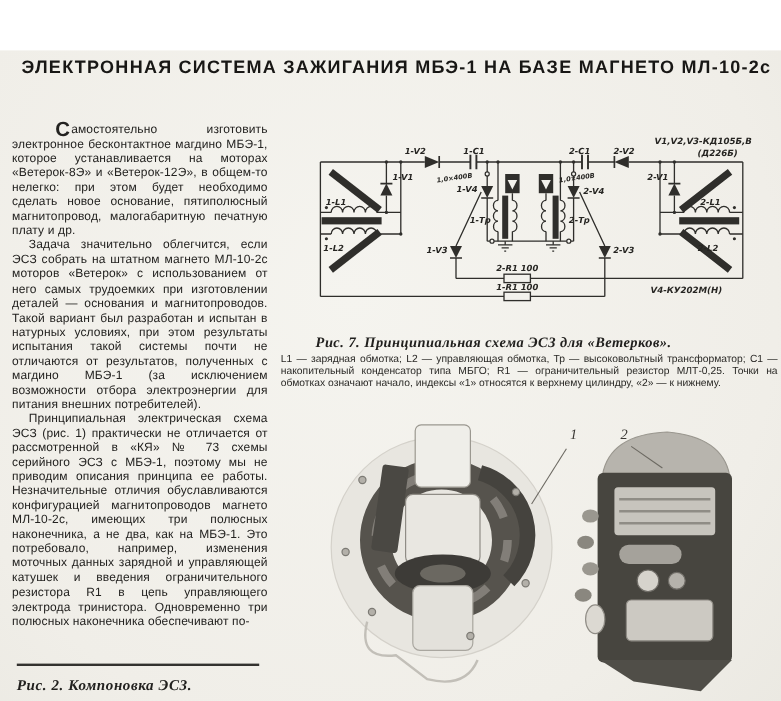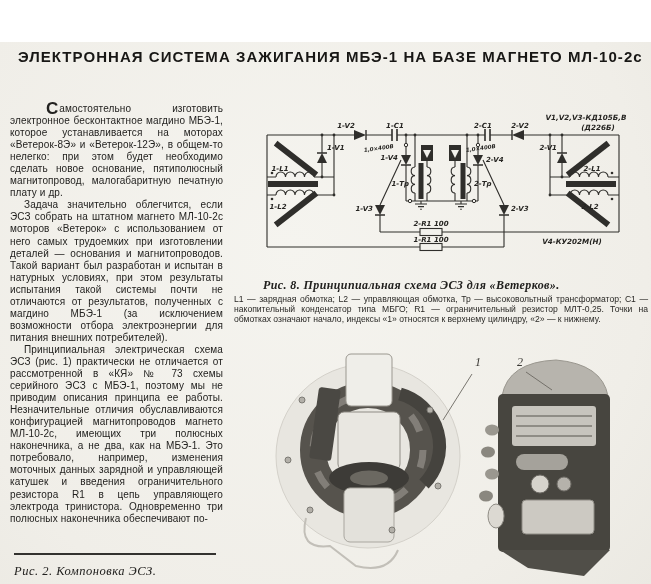--- a/index.html
+++ b/index.html
@@ -46,21 +46,21 @@
     text-align:justify;color:#2a2926;
   }
   .photo{position:absolute;top:296px;left:240px;}
   .photo text{
     font-family:"Liberation Serif",serif;font-style:italic;fill:#3a3834;
     font-size:12px;
   }
   .rule{position:absolute;top:511px;left:14px;width:202px;height:2px;background:#33322f;}
   .fig2cap{
     position:absolute;top:522px;left:14px;
-    font-family:"Liberation Serif",serif;font-style:italic;font-weight:normal;
+    font-family:"Liberation Serif",serif;font-style:italic;font-weight:bold;
     font-size:12.5px;letter-spacing:0.5px;color:#21201e;
   }
   .fig2leg{
     position:absolute;top:544px;left:14px;width:202px;
     font-family:"Liberation Serif",serif;font-size:8.4px;line-height:9.8px;
     text-align:justify;color:#2a2926;
   }
   .pagenum{
     position:absolute;top:561px;left:10px;
     font-weight:bold;font-size:16px;color:#181715;
@@ -209,21 +209,21 @@
         <text x="175" y="81" text-anchor="end" font-size="7">1-Тр</text>
         <text x="240" y="81" text-anchor="start" font-size="7">2-Тр</text>
         <text x="139" y="106" text-anchor="end" font-size="7">1-V3</text>
         <text x="277" y="106" text-anchor="start" font-size="7">2-V3</text>
         <text x="197" y="121" text-anchor="middle" font-size="7">2-R1 100</text>
         <text x="197" y="137" text-anchor="middle" font-size="7">1-R1 100</text>
         <text x="338" y="139" text-anchor="middle" font-size="7.2">V4-КУ202М(Н)</text>
       </g>
   </svg>
 
-  <div class="fig1cap">Рис. 8. Принципиальная схема ЭСЗ для «Ветерков».</div>
+  <div class="fig1cap">Рис. 7. Принципиальная схема ЭСЗ для «Ветерков».</div>
   <div class="fig1leg">L1 — зарядная обмотка; L2 — управляющая обмотка, Тр — высоковольтный трансформатор; С1 — накопительный конденсатор типа МБГО; R1 — ограничительный резистор МЛТ-0,25. Точки на обмотках означают начало, индексы «1» относятся к верхнему цилиндру, «2» — к нижнему.</div>
 
   <svg class="photo" width="408" height="262" viewBox="0 0 408 262">
     <g>
       <circle cx="128" cy="118" r="92" fill="#e8e6e0" stroke="#d4d1ca"></circle>
       <circle cx="128" cy="112" r="55" fill="none" stroke="#56534d" stroke-width="26"></circle>
       <circle cx="128" cy="112" r="55" fill="none" stroke="#8d8a83" stroke-width="7" stroke-dasharray="18 26" opacity="0.8"></circle>
       <rect x="74" y="50" width="22" height="72" rx="3" fill="#4a4843" transform="rotate(8 85 86)"></rect>
       <path d="M160,56 a54,54 0 0 1 24,90" stroke="#45433e" stroke-width="13" fill="none"></path>
       <rect x="106" y="16" width="46" height="52" rx="5" fill="#efeee9" stroke="#9b9890"></rect>

